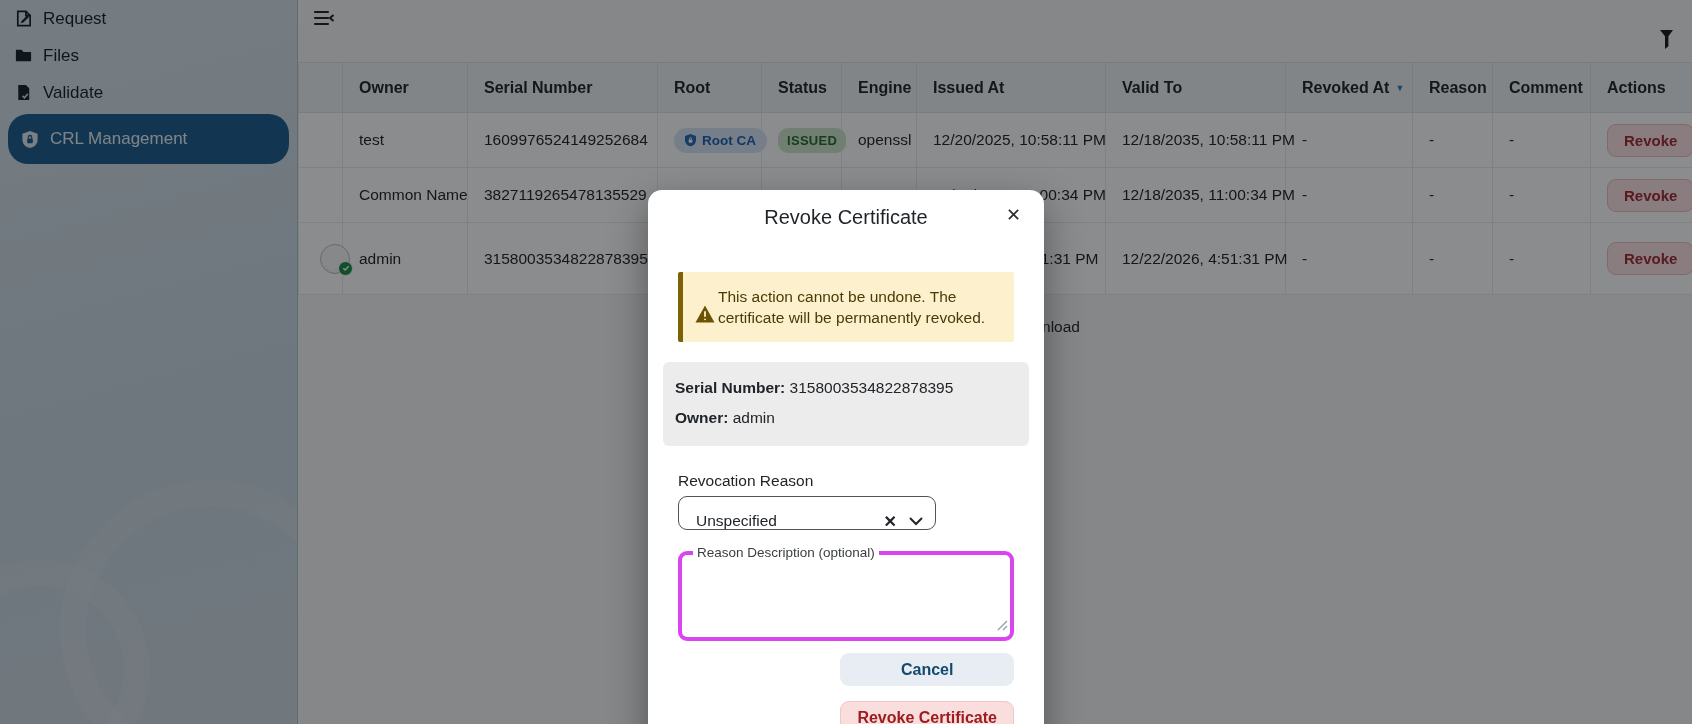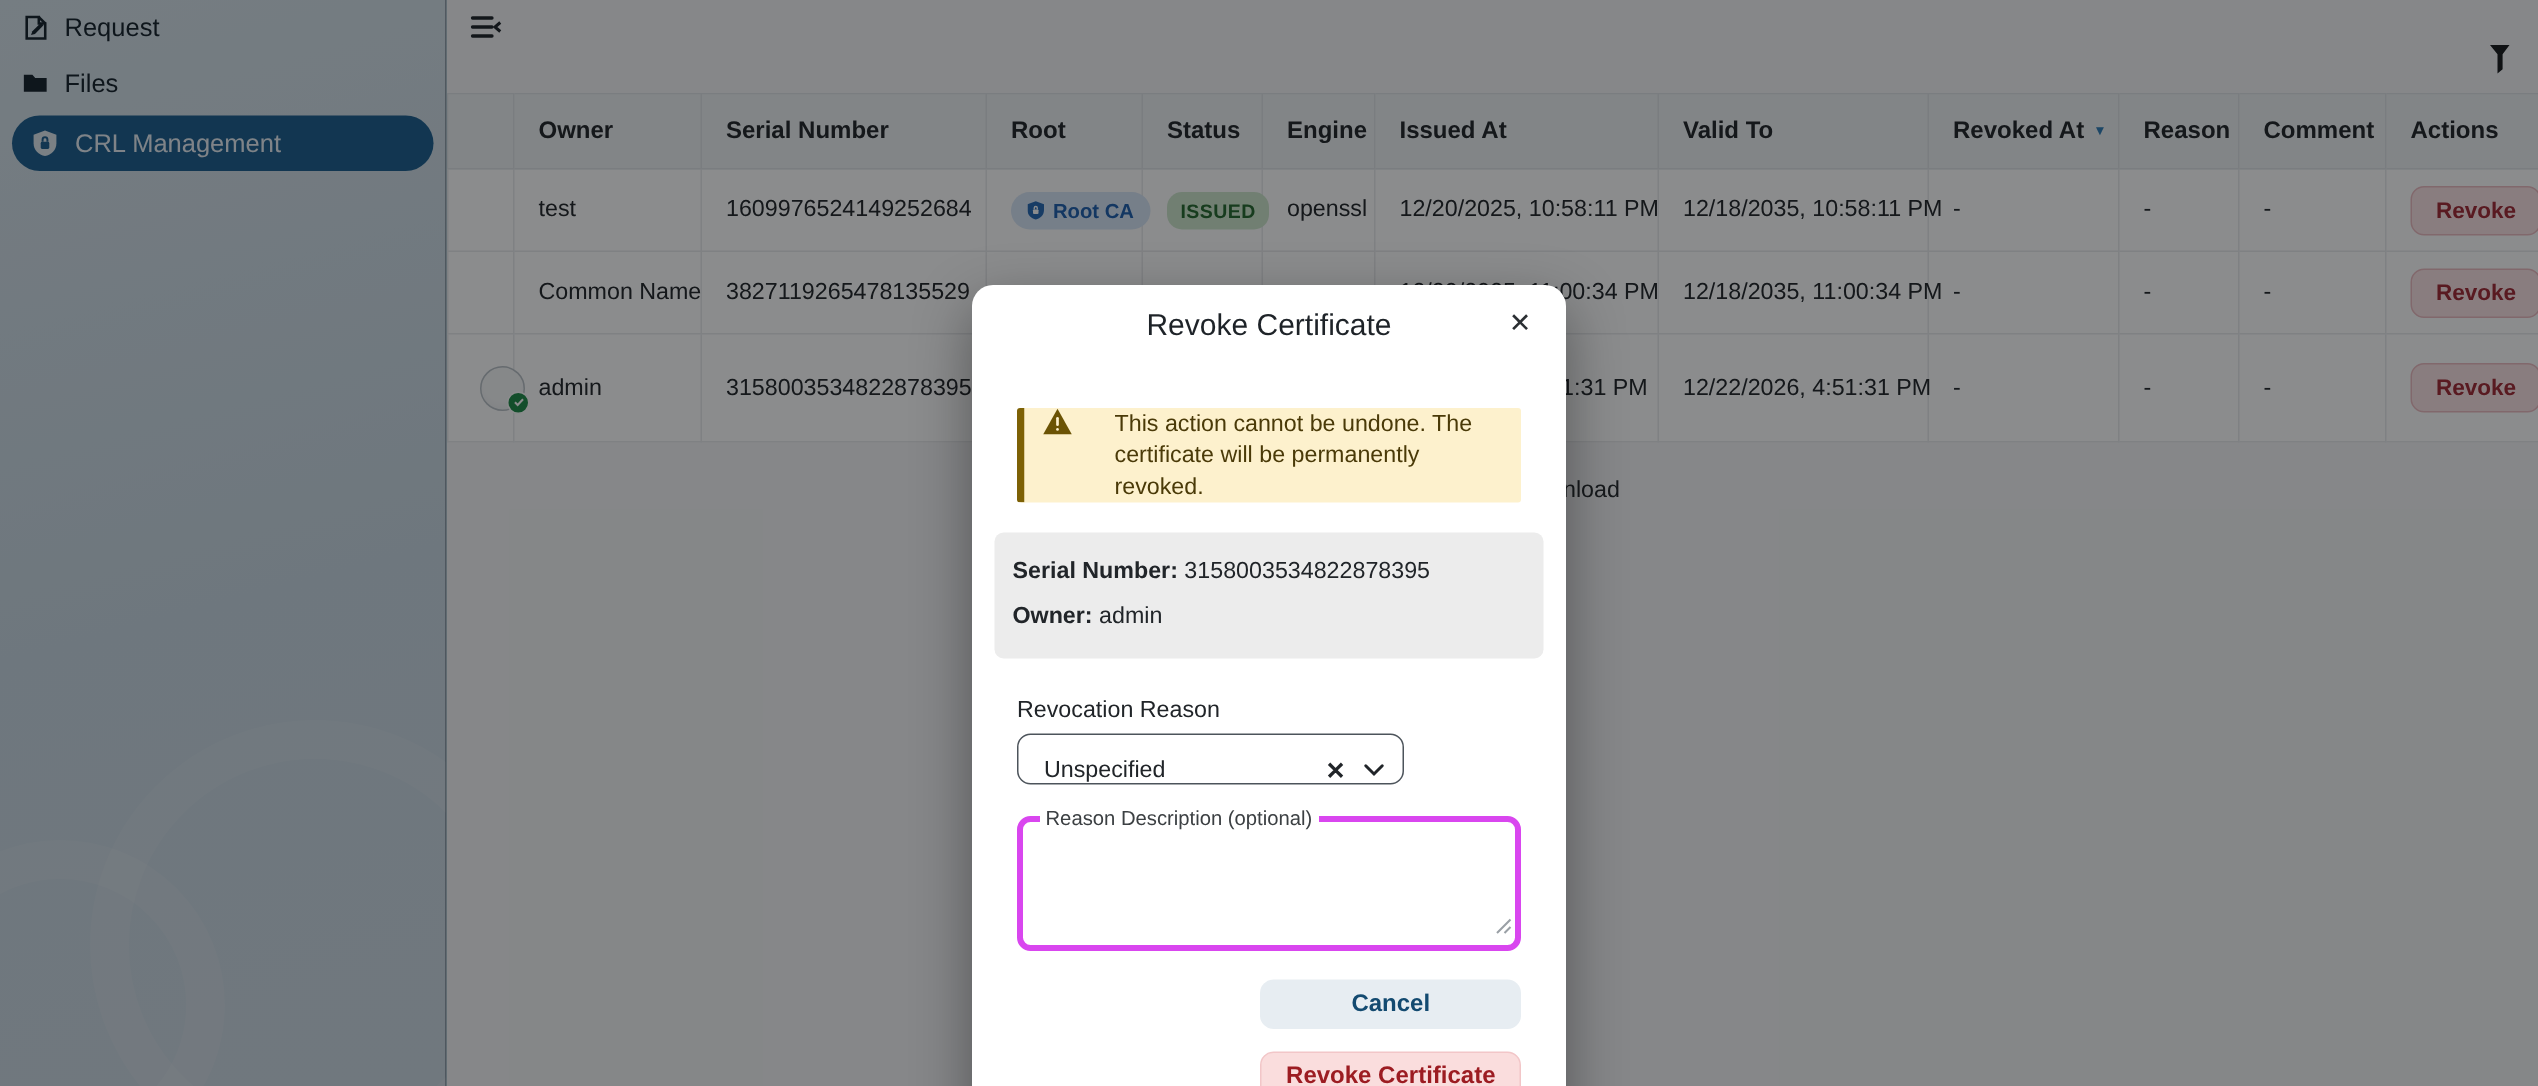--- a/index.html
+++ b/index.html
@@ -11,21 +11,21 @@
     background:linear-gradient(165deg,#d6e2ea 0%,#c9d8e2 55%,#cdd9e2 100%);
     border-right:1px solid #afc0ca; overflow:hidden; }
   .sidebar .wm1,.sidebar .wm2 { position:absolute; border-radius:50%; border:26px solid rgba(255,255,255,0.10); }
   .sidebar .wm1 { width:300px; height:300px; left:60px; top:480px; }
   .sidebar .wm2 { width:220px; height:220px; left:-70px; top:560px; }
   .nav { position:relative; padding-top:0; }
   .nav-item { height:37px; display:flex; align-items:center; gap:10px; padding-left:13px;
     font-size:17px; color:#14202a; cursor:pointer; }
   .nav-item .ic { width:20px; height:20px; display:flex; align-items:center; justify-content:center; }
   .nav-item.active { background:#1b5e8e; color:#e8eff5; border-radius:20px; margin:3px 8px 0 8px;
-    height:37px; padding-left:12px; }
+    height:50px; padding-left:12px; }
 
   
   .main { position:absolute; left:298px; top:0; right:0; bottom:0; background:#f5f6f7; }
   .collapse-btn { position:absolute; left:12px; top:6px; width:28px; height:24px;
     display:flex; align-items:center; justify-content:center; cursor:pointer; }
   .filter-btn { position:absolute; right:14px; top:26px; width:24px; height:26px;
     display:flex; align-items:center; justify-content:center; cursor:pointer; }
 
   table.certs { position:absolute; left:0; top:62px; width:1396px; border-collapse:collapse;
     table-layout:fixed; background:#fff; font-size:15.5px; color:#212529; }
@@ -53,21 +53,21 @@
   .download-link { position:absolute; left:713px; top:318px; font-size:15.5px; color:#24282c; cursor:pointer; }
 
   
   .backdrop { position:absolute; inset:0; background:rgba(8,10,12,0.47); z-index:5; }
   .modal { position:absolute; left:648px; top:190px; width:396px; height:564px; background:#fff;
     border-radius:14px; z-index:10; box-shadow:0 14px 38px rgba(0,0,0,0.38); }
   .modal-title { text-align:center; margin-top:16px; font-size:20px; font-weight:500; color:#1e2328; }
   .modal-close { position:absolute; top:13px; right:20px; font-size:18px; color:#2b2f33; cursor:pointer;
     line-height:1; padding:3px; }
   .alert { margin:43px 30px 0; background:#fdf1cd; border-left:5px solid #7d6105; border-radius:2px;
-    padding:0 12px; display:flex; gap:28px; align-items:flex-start;
+    padding:14px 12px; display:flex; gap:3px; align-items:flex-end;
     color:#4a3a08; font-size:15.5px; line-height:21px; }
   .alert .ic { flex:0 0 auto; }
   .infobox { margin:20px 15px 0; background:#ececec; border-radius:6px; padding:17px 12px 19px;
     font-size:15.5px; color:#212529; }
   .infobox .row2 { margin-top:12px; }
   .infobox b { font-weight:700; }
   .field-label { margin:26px 30px 0; font-size:15.5px; color:#212529; }
   .select { margin:6px 30px 0; width:258px; height:34px; border:1.5px solid #4d545b; border-radius:9px;
     display:flex; align-items:center; padding:16px 12px 0 17px; font-size:15.5px; color:#212529;
     background:#fff; cursor:pointer; }
@@ -104,20 +104,29 @@
         </span>
         <span>Request</span>
       </div>
       <div class="nav-item">
         <span class="ic">
           <svg width="19" height="19" viewBox="0 0 20 20">
               <path d="M2 4h6l2 2.3h8V16H2z" fill="#14202a"></path>
             </svg>
         </span>
         <span>Files</span>
+      </div>
+      <div class="nav-item">
+        <span class="ic">
+          <svg width="19" height="19" viewBox="0 0 20 20">
+              <path d="M4.5 2h8l3.5 3.5V18h-11.5z" fill="#14202a"></path>
+              <path d="M9 13.5l2 2 3.5-4" fill="none" stroke="#c9d8e2" stroke-width="1.8"></path>
+            </svg>
+        </span>
+        <span>Validate</span>
       </div>
       <div class="nav-item active">
         <span class="ic">
           <svg width="18" height="19" viewBox="0 0 18 20">
               <path d="M9 1l8 3v6c0 5-3.5 8-8 9-4.5-1-8-4-8-9V4z" fill="#dfe8ef"></path>
               <rect x="6" y="9" width="6" height="5" rx="1" fill="#1b5e8e"></rect>
               <path d="M7.3 9V7.5a1.7 1.7 0 013.4 0V9" fill="none" stroke="#1b5e8e" stroke-width="1.4"></path>
             </svg>
         </span>
         <span>CRL Management</span>

